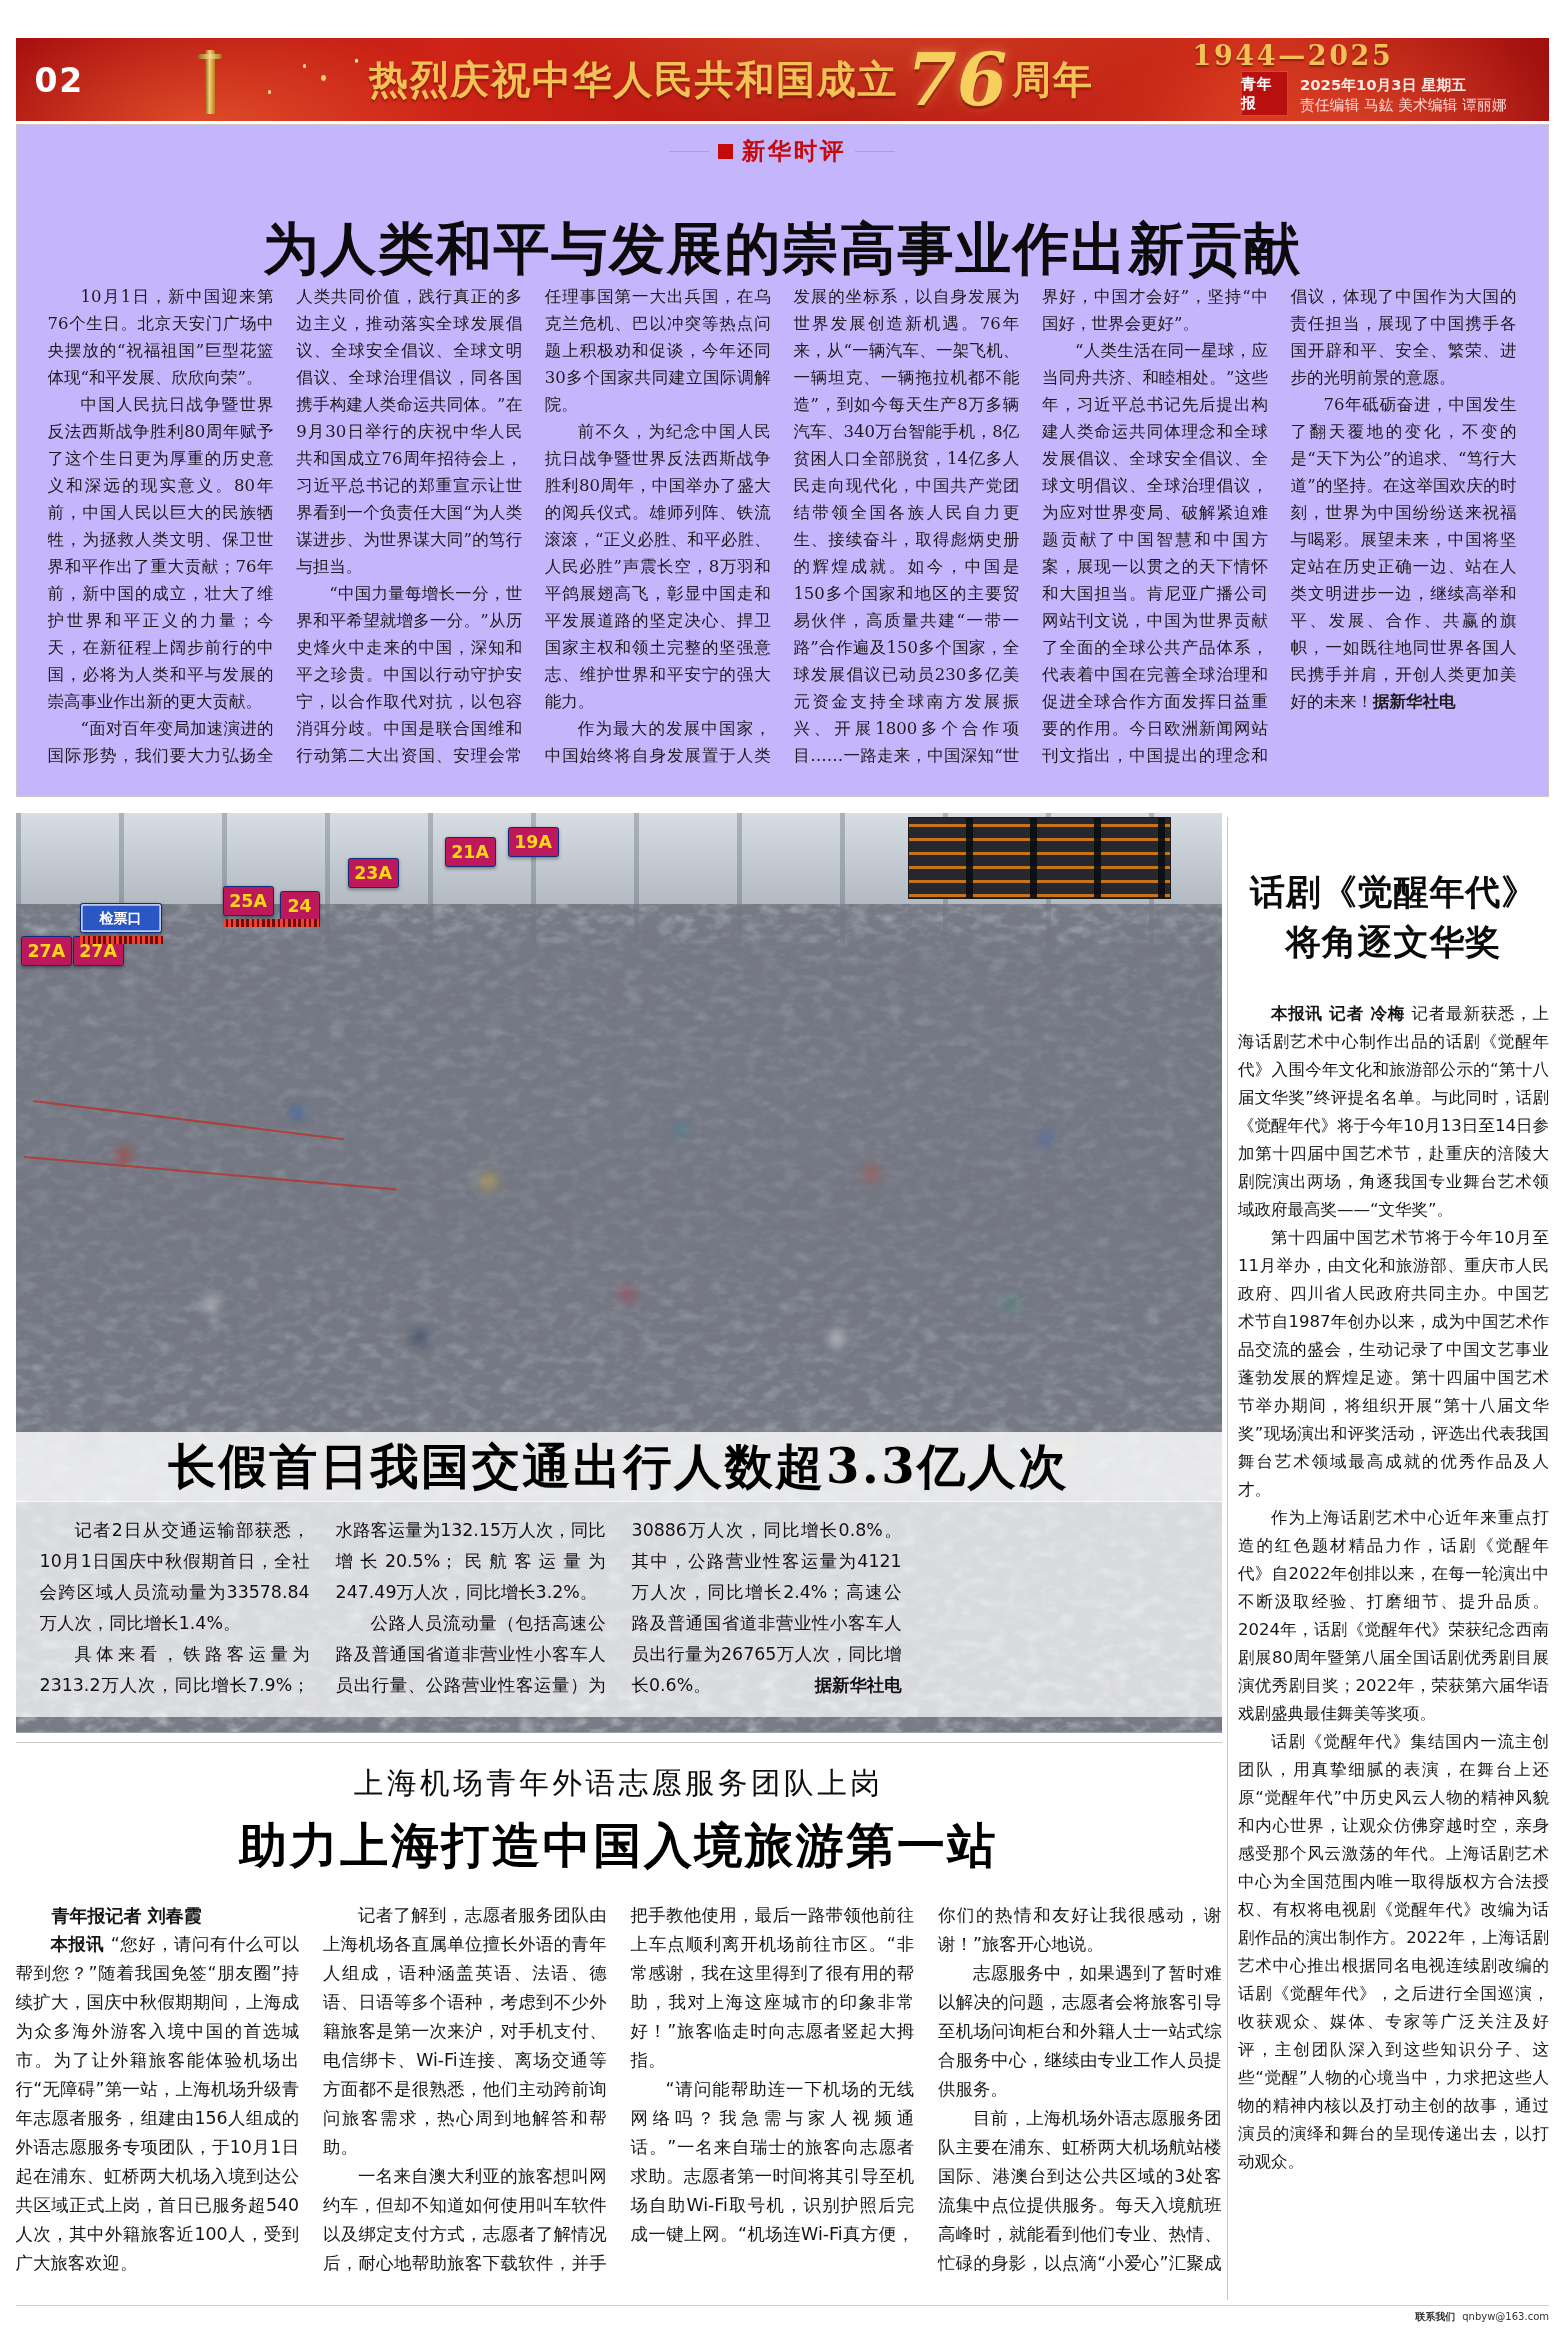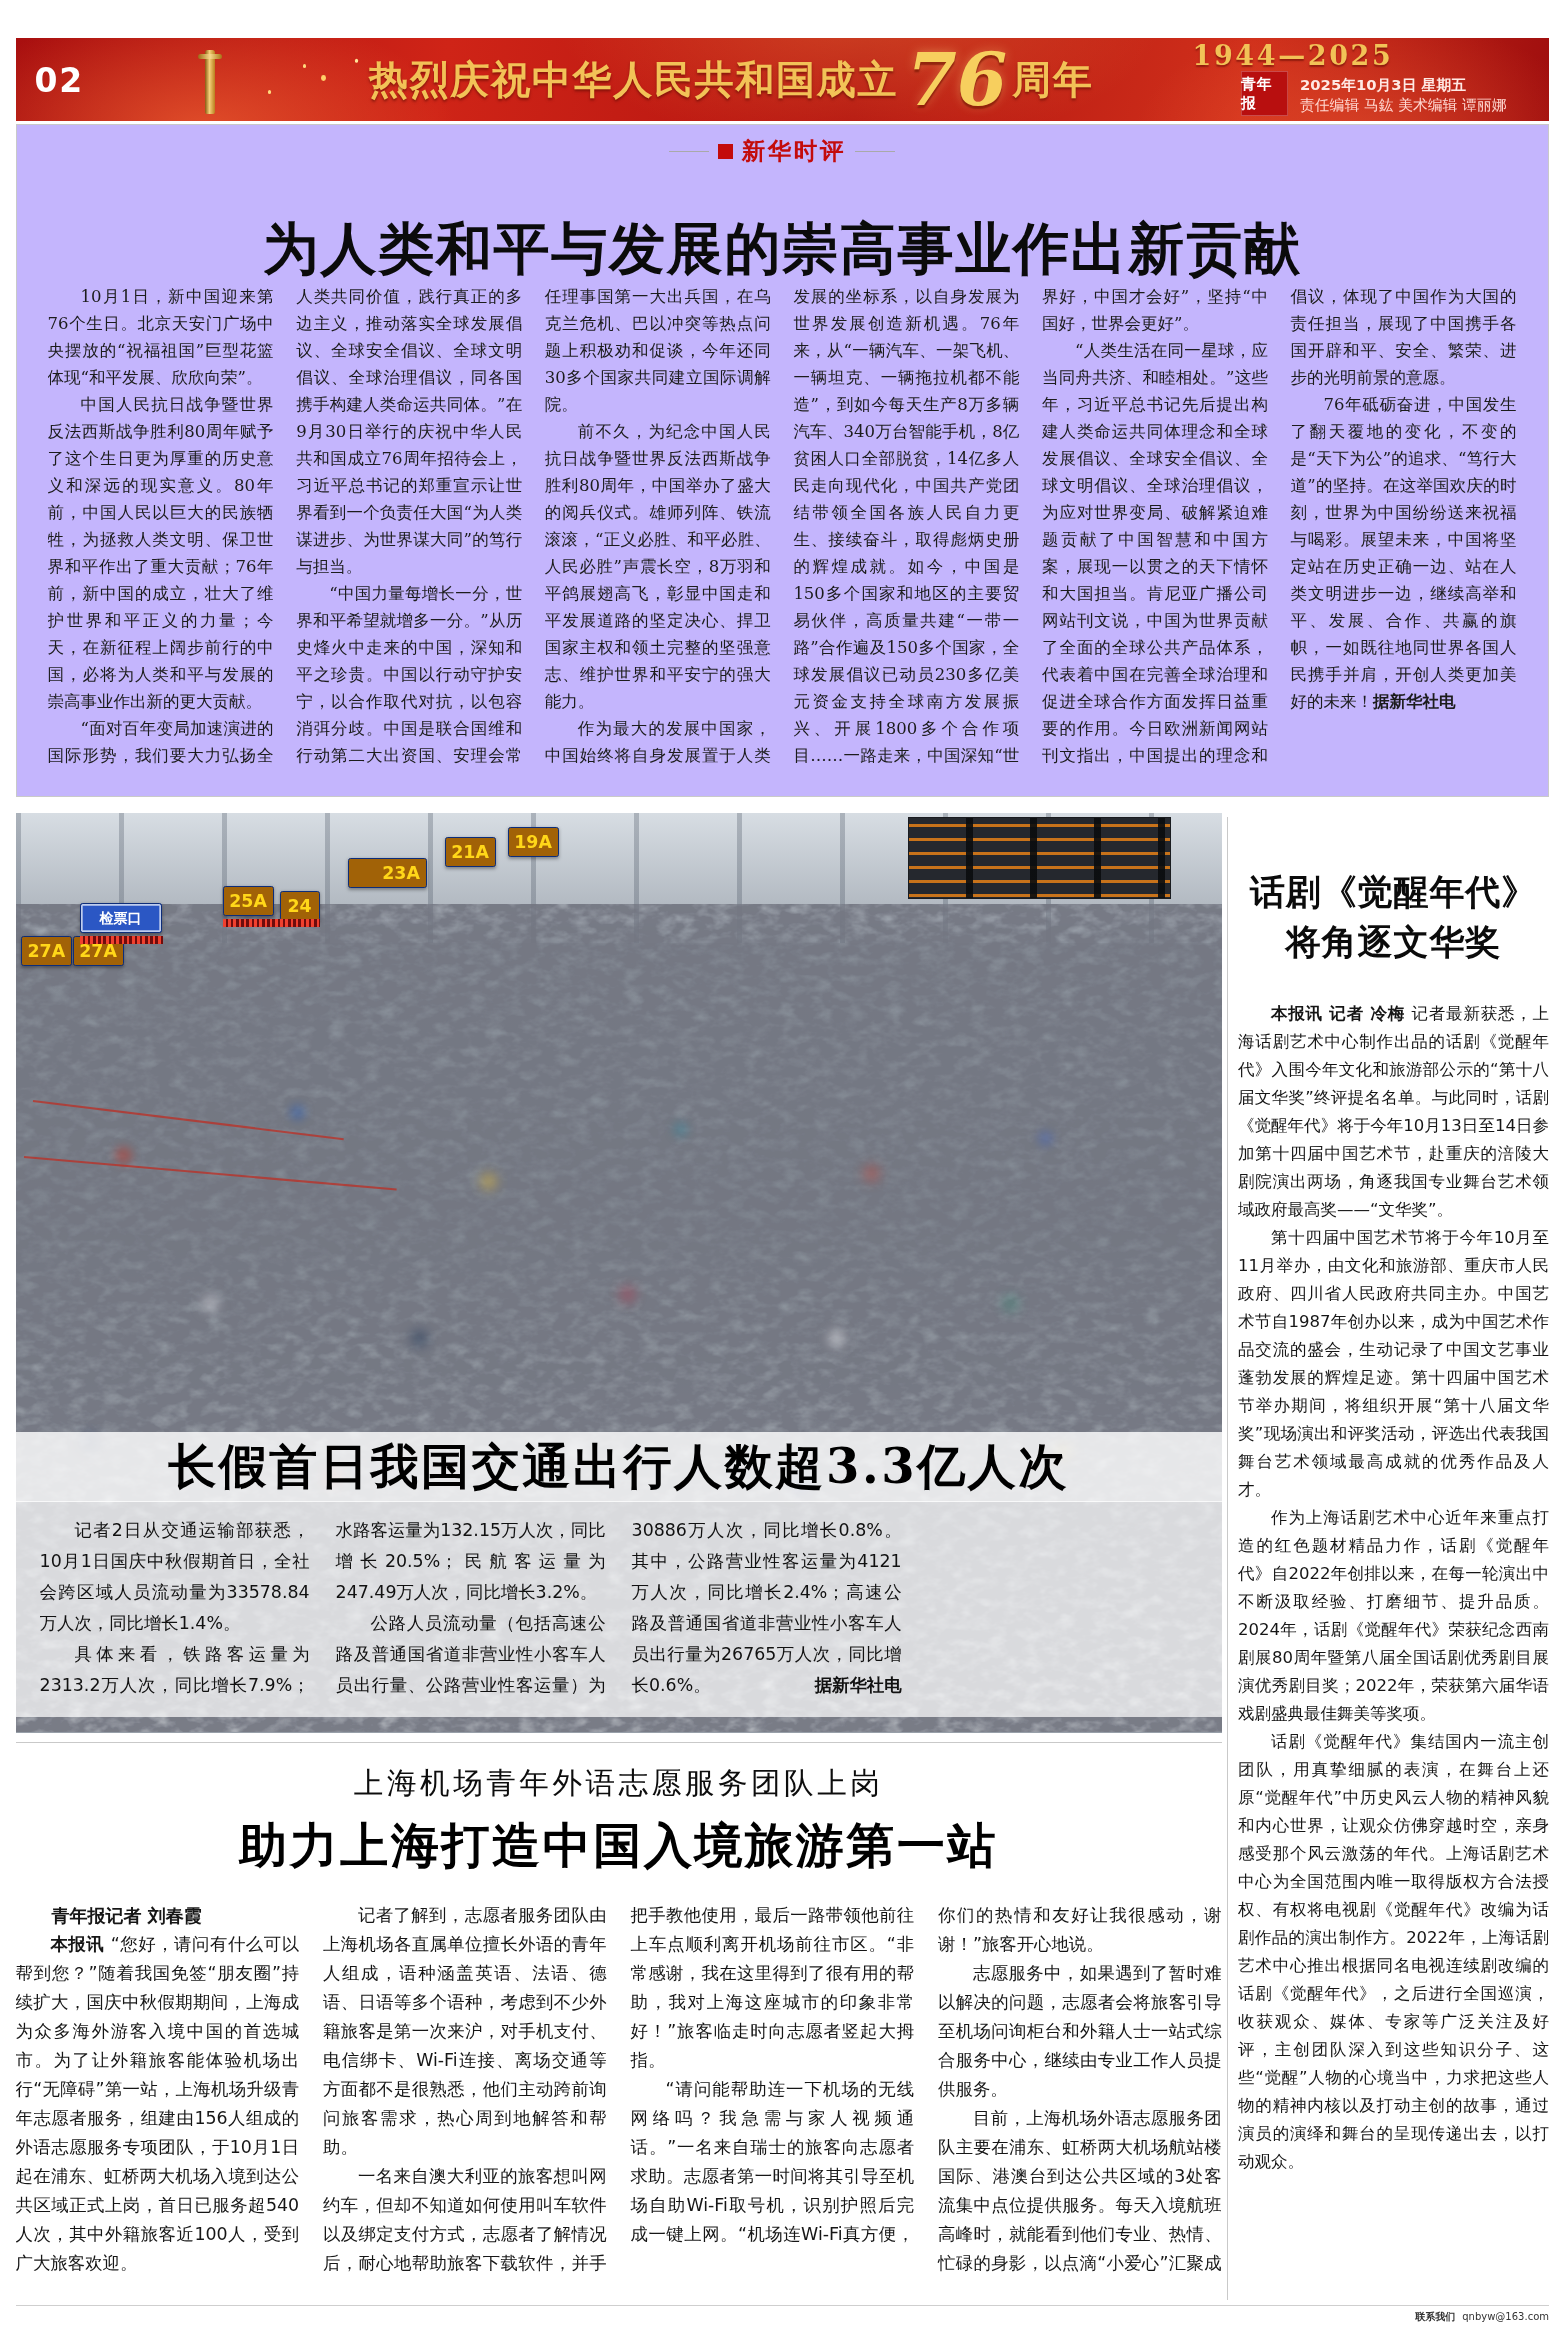--- a/index.html
+++ b/index.html
@@ -66,21 +66,21 @@
     991px 226px 10.4px 5.2px rgba(60,140,120,.4),70px 365px 12px 6px rgba(50,70,110,.5),
     313px 400px 12px 6px rgba(210,80,60,.4),556px 374px 12px 6px rgba(240,240,245,.5),
     782px 409px 12px 6px rgba(70,90,150,.5),1043px 374px 12px 6px rgba(200,170,70,.4);}
   .queue-line{position:absolute;border-top:2.6px solid rgba(190,45,35,.75);transform-origin:left center;}
   .ql1{left:17.4px;top:287px;width:313px;transform:rotate(7deg);}
   .ql2{left:8.7px;top:343px;width:374px;transform:rotate(5deg);}
   .board{position:absolute;left:892px;top:3.5px;width:261px;height:80px;background:#25282e;border:1.7px solid #1a1c20;
     background-image:
       repeating-linear-gradient(90deg, transparent 0 57px, rgba(10,12,14,.9) 57px 64px),
       repeating-linear-gradient(180deg, transparent 0 6px, rgba(255,140,20,.75) 6px 8.7px, transparent 8.7px 14px);}
-  .sign{position:absolute;background:#a16207;color:#ffd719;font-weight:bold;text-align:center;
+  .sign{position:absolute;background:#be185d;color:#ffd719;font-weight:bold;text-align:center;
     border:1.7px solid #0d2d7a;border-radius:2.6px;font-size:17.4px;line-height:28px;height:28px;box-shadow:0 1.7px 3.5px rgba(0,0,0,.35);}
   .sign-w56{width:49px;} .sign-w44{width:38px;}
   .sign-gate{background:#2b57c4;color:#ffffff;font-size:14px;width:80px;box-shadow:inset 0 0 0 1.7px rgba(255,255,255,.7),0 1.7px 3.5px rgba(0,0,0,.35);}
   .led{position:absolute;height:7.8px;background:#6e0c0c;
     background-image:repeating-linear-gradient(90deg,rgba(255,70,50,.9) 0 2.6px,transparent 2.6px 5.2px);}
   .ph-band{position:absolute;left:0;right:0;top:619px;height:70px;background:rgba(255,255,255,.82);
     display:flex;align-items:center;justify-content:center;}
   .ph-band-text{font-family:"DejaVu Serif",serif;font-weight:900;font-size:48px;letter-spacing:2.6px;color:#000;}
   .ph-textwrap{position:absolute;left:0;right:0;top:688px;height:216px;background:rgba(255,255,255,.72);
     padding:14px 24px 0 24px;box-sizing:border-box;}
@@ -167,21 +167,21 @@
   </svg>
   <div class="dots"></div>
   <div class="queue-line ql1"></div>
   <div class="queue-line ql2"></div>
   <div class="board"></div>
   <div class="sign sign-w56" style="left:5.2px;top:123px;">27A</div>
   <div class="sign sign-w56" style="left:57px;top:123px;">27A</div>
   <div class="sign sign-gate" style="left:64px;top:90px;">检票口</div>
   <div class="sign sign-w56" style="left:207px;top:73px;">25A</div>
   <div class="sign sign-w44" style="left:264px;top:78px;">24</div>
-  <div class="sign sign-w56" style="left:332px;top:45px;padding-left:28px;">23A</div>
+  <div class="sign sign-w56" style="left:332px;top:45px;">23A</div>
   <div class="sign sign-w56" style="left:429px;top:24px;">21A</div>
   <div class="sign sign-w56" style="left:492px;top:14px;">19A</div>
   <div class="led" style="left:64px;top:123px;width:83px;"></div>
   <div class="led" style="left:207px;top:106px;width:97px;"></div>
 
   <div class="ph-band">
     <span class="ph-band-text">长假首日我国交通出行人数超3.3亿人次</span>
   </div>
   <div class="ph-textwrap">
     <div class="ph-cols">

